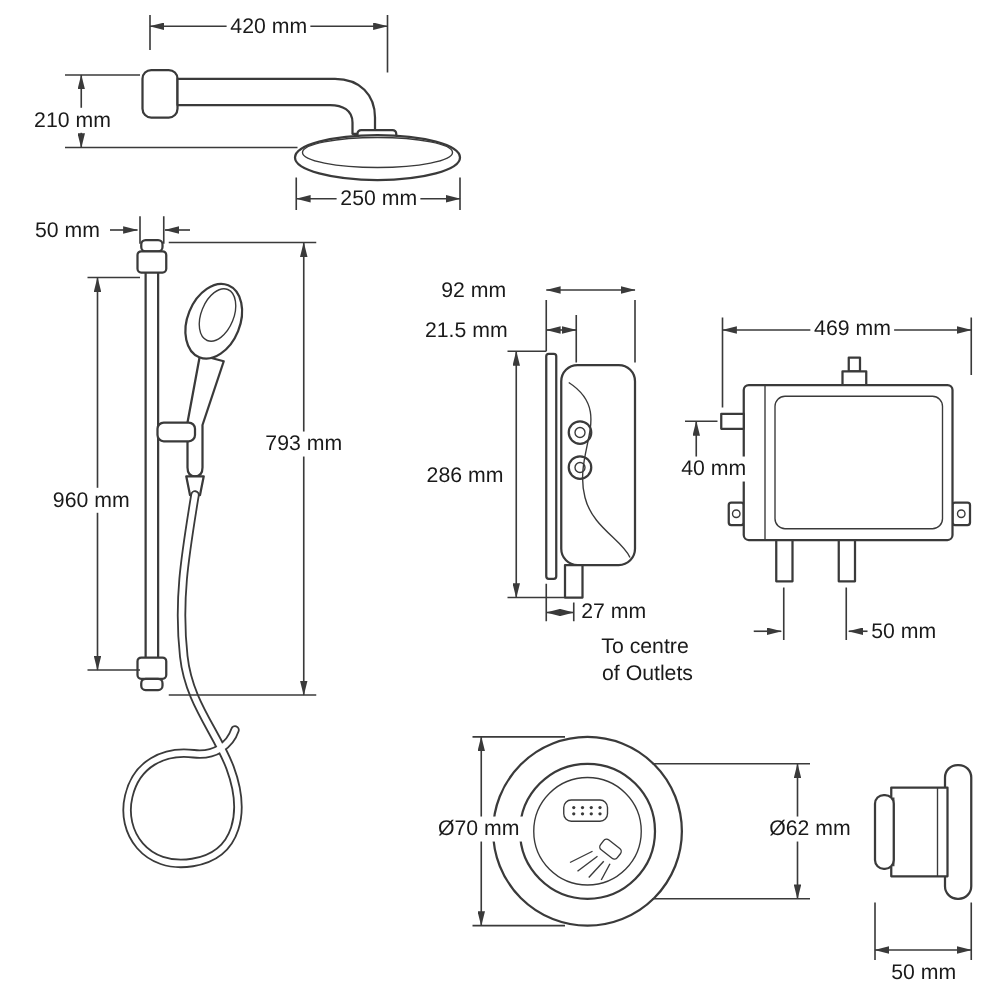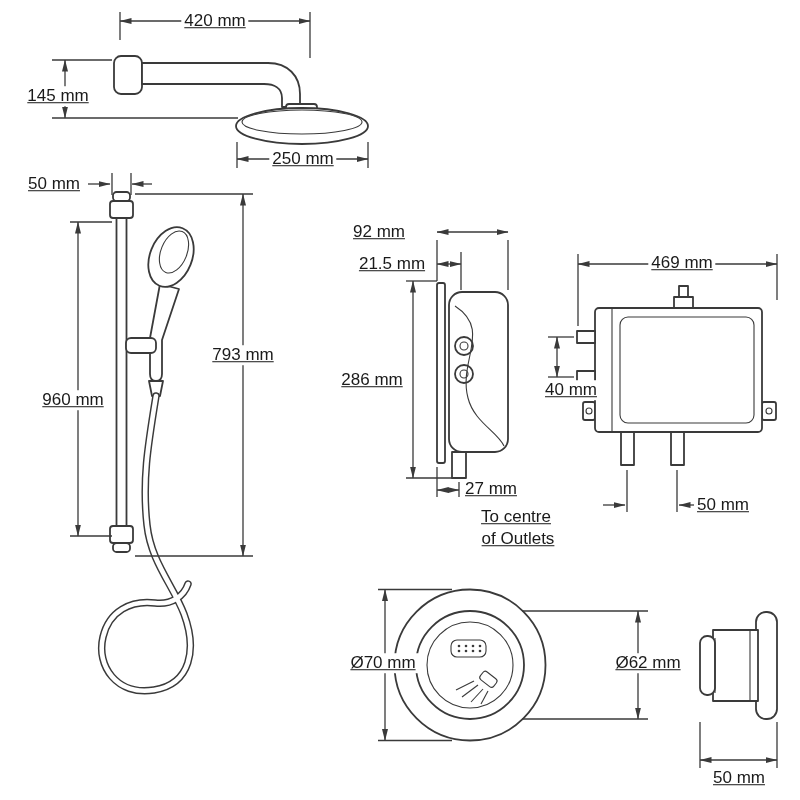--- a/index.html
+++ b/index.html
@@ -4,21 +4,21 @@
 <style>
   html,body { margin:0; padding:0; background:#ffffff; }
   .canvas {
     position:relative; width:800px; height:800px; background:#ffffff;
     font-family:"Liberation Sans", sans-serif; overflow:hidden;
   }
   svg { position:absolute; left:0; top:0; }
   .dim-label {
     position:absolute; transform:translate(-50%,-50%);
     background:#ffffff; padding:0 3px; white-space:nowrap;
-    font-size:17px; color:#1a1a1a; line-height:1.15;text-decoration:underline;
+    font-size:17px; color:#1a1a1a; line-height:1.15;
   }
   
   .dl { stroke:#3a3a3a; stroke-width:1.3; fill:none; }
   .ol { stroke:#3a3a3a; stroke-width:1.8; fill:#ffffff; stroke-linejoin:round; }
   .on { stroke:#3a3a3a; stroke-width:1.8; fill:none; stroke-linejoin:round; }
   .tn { stroke:#3a3a3a; stroke-width:1.1; fill:none; }
   .hose-outer { stroke:#3a3a3a; stroke-width:7.5; fill:none; stroke-linecap:round; }
   .hose-inner { stroke:#ffffff; stroke-width:4.6; fill:none; stroke-linecap:round; }
   .dot { fill:#3a3a3a; }
 </style>
@@ -208,35 +208,35 @@
     <line class="tn" x1="715" y1="638" x2="715" y2="693"></line>
     <g>
       <line class="dl" x1="700" y1="722" x2="700" y2="768"></line>
       <line class="dl" x1="777" y1="722" x2="777" y2="768"></line>
       <line class="dl" x1="700" y1="760" x2="777" y2="760" marker-start="url(#ar)" marker-end="url(#ar)"></line>
     </g>
   </g>
 </svg>
 
   <div class="dim-label" style="left:215px;top:21px">420 mm</div>
-  <div class="dim-label" style="left:58px;top:96px">145 mm</div>
+  <div class="dim-label" style="left:58px;top:96px">210 mm</div>
   <div class="dim-label" style="left:303px;top:159px">250 mm</div>
 
   <div class="dim-label" style="left:54px;top:184px">50 mm</div>
   <div class="dim-label" style="left:73px;top:400px">960 mm</div>
   <div class="dim-label" style="left:243px;top:355px">793 mm</div>
 
   <div class="dim-label" style="left:379px;top:232px">92 mm</div>
-  <div class="dim-label" style="left:392px;top:264px">21.5 mm</div>
+  <div class="dim-label" style="left:373px;top:264px">21.5 mm</div>
   <div class="dim-label" style="left:372px;top:380px">286 mm</div>
   <div class="dim-label" style="left:491px;top:489px">27 mm</div>
   <div class="dim-label" style="left:516px;top:517px">To centre</div>
   <div class="dim-label" style="left:518px;top:539px">of Outlets</div>
 
   <div class="dim-label" style="left:682px;top:263px">469 mm</div>
-  <div class="dim-label" style="left:571px;top:390px">40 mm</div>
+  <div class="dim-label" style="left:571px;top:375px">40 mm</div>
   <div class="dim-label" style="left:723px;top:505px">50 mm</div>
 
   <div class="dim-label" style="left:383px;top:663px">Ø70 mm</div>
   <div class="dim-label" style="left:648px;top:663px">Ø62 mm</div>
   <div class="dim-label" style="left:739px;top:778px">50 mm</div>
 
 </div>
 
 </body></html>

